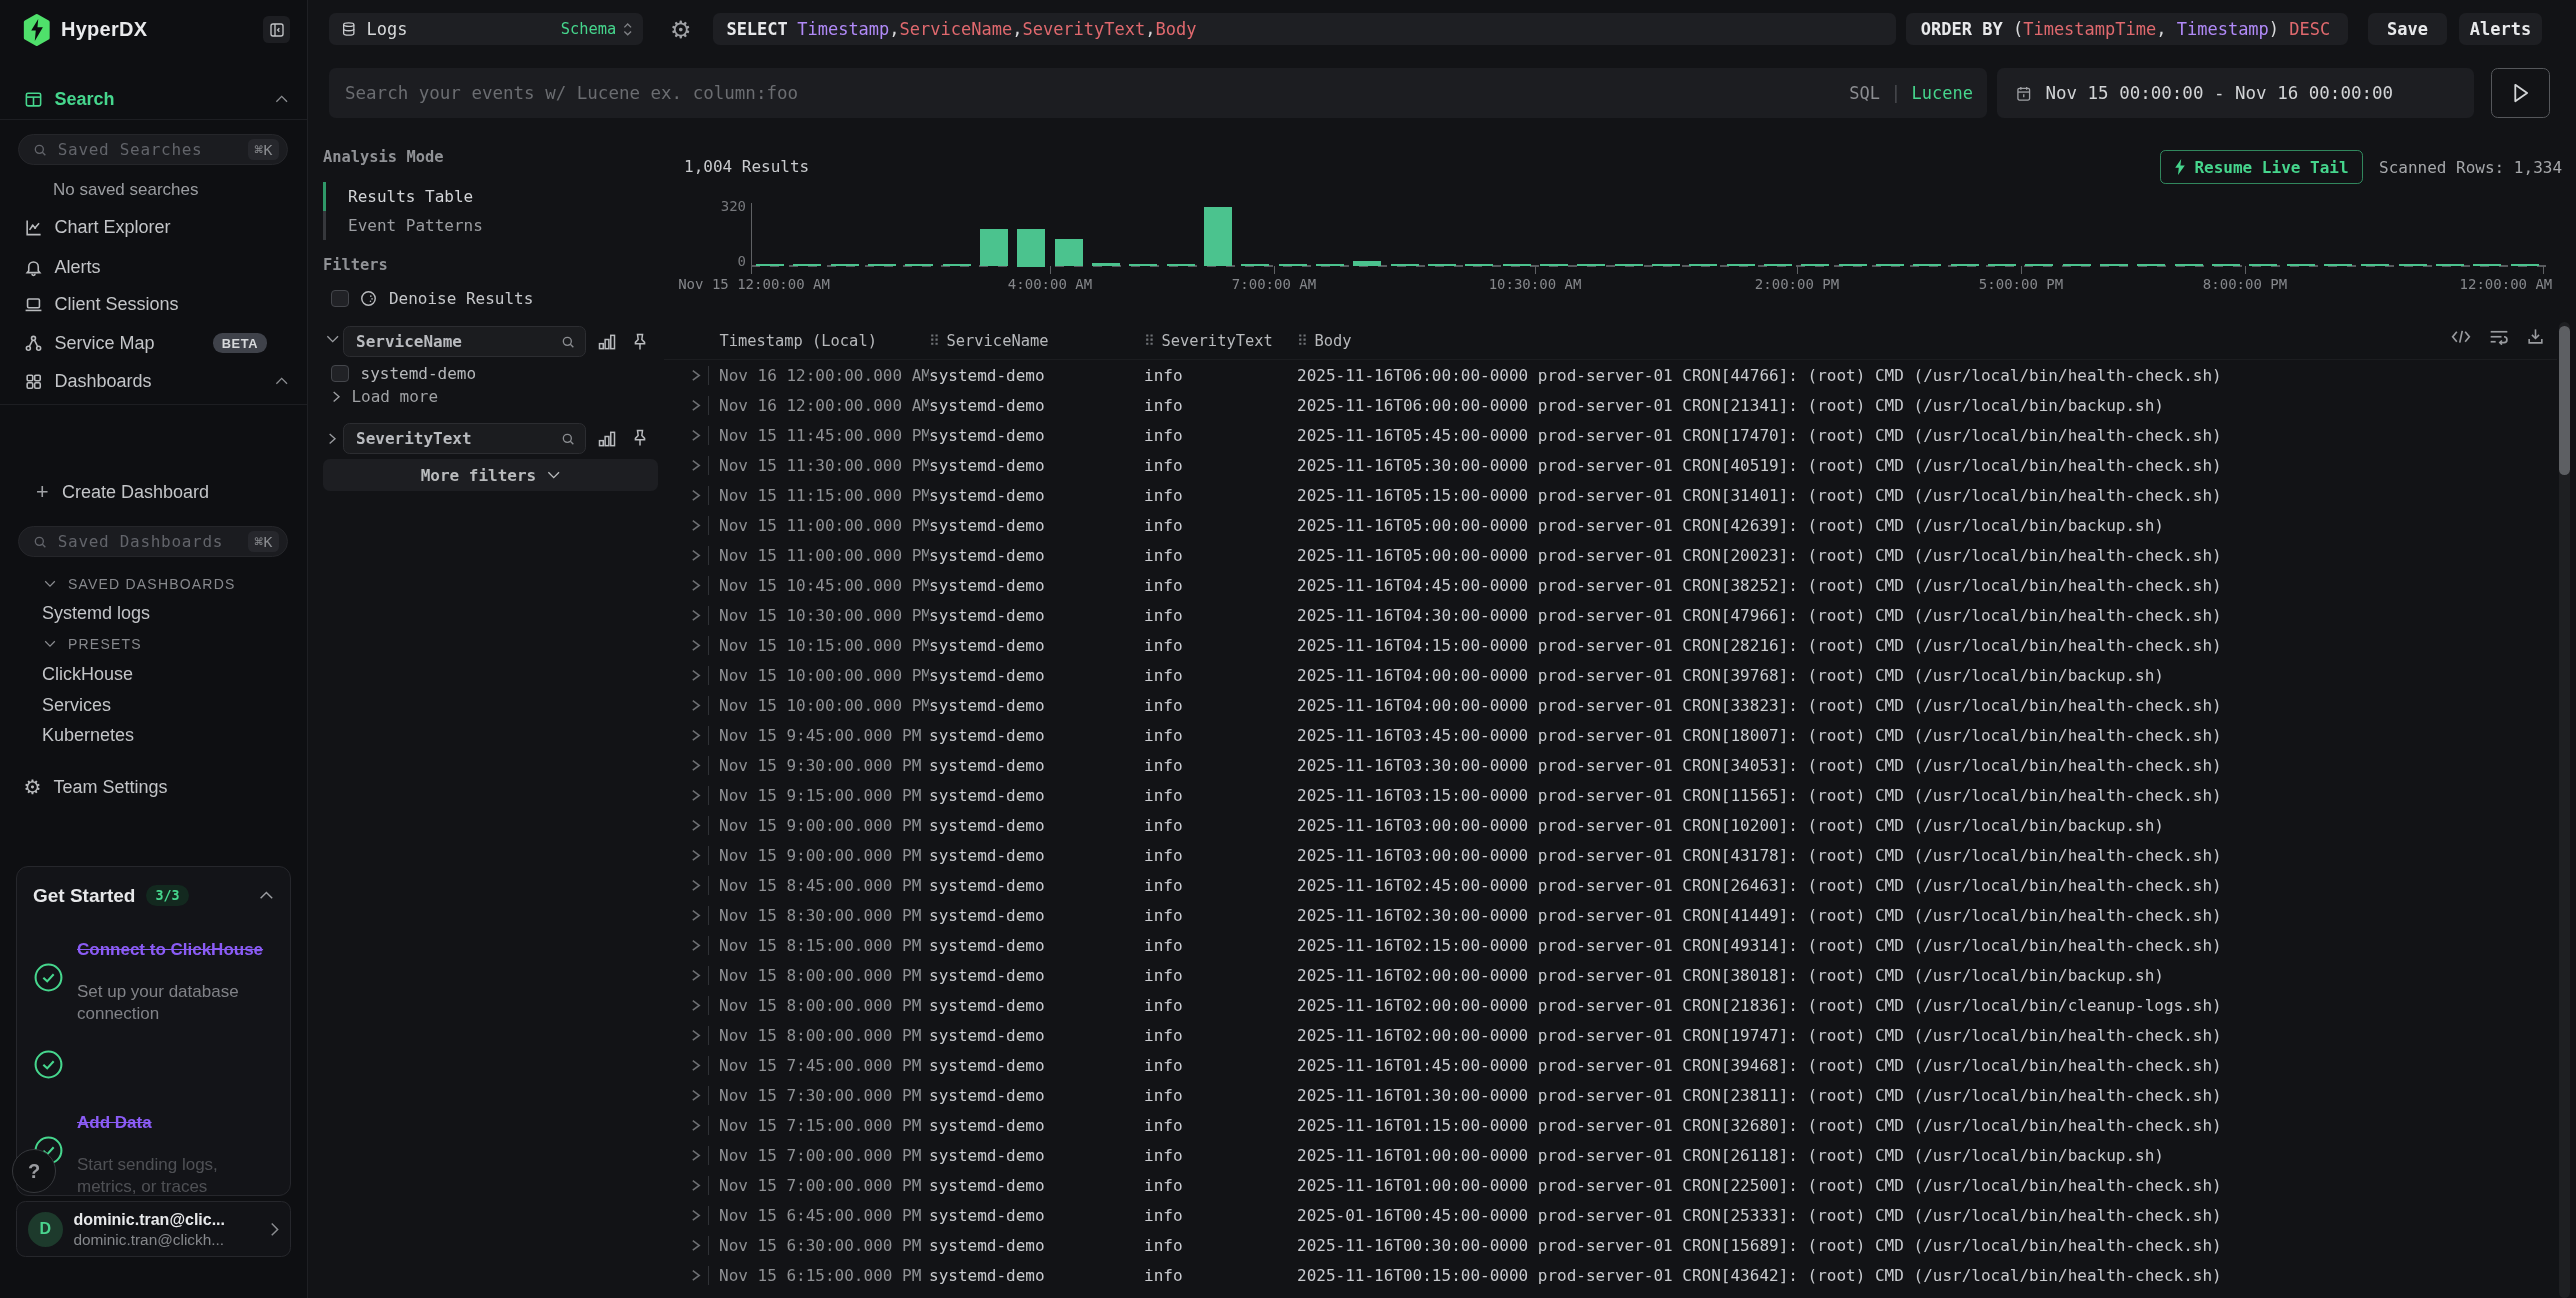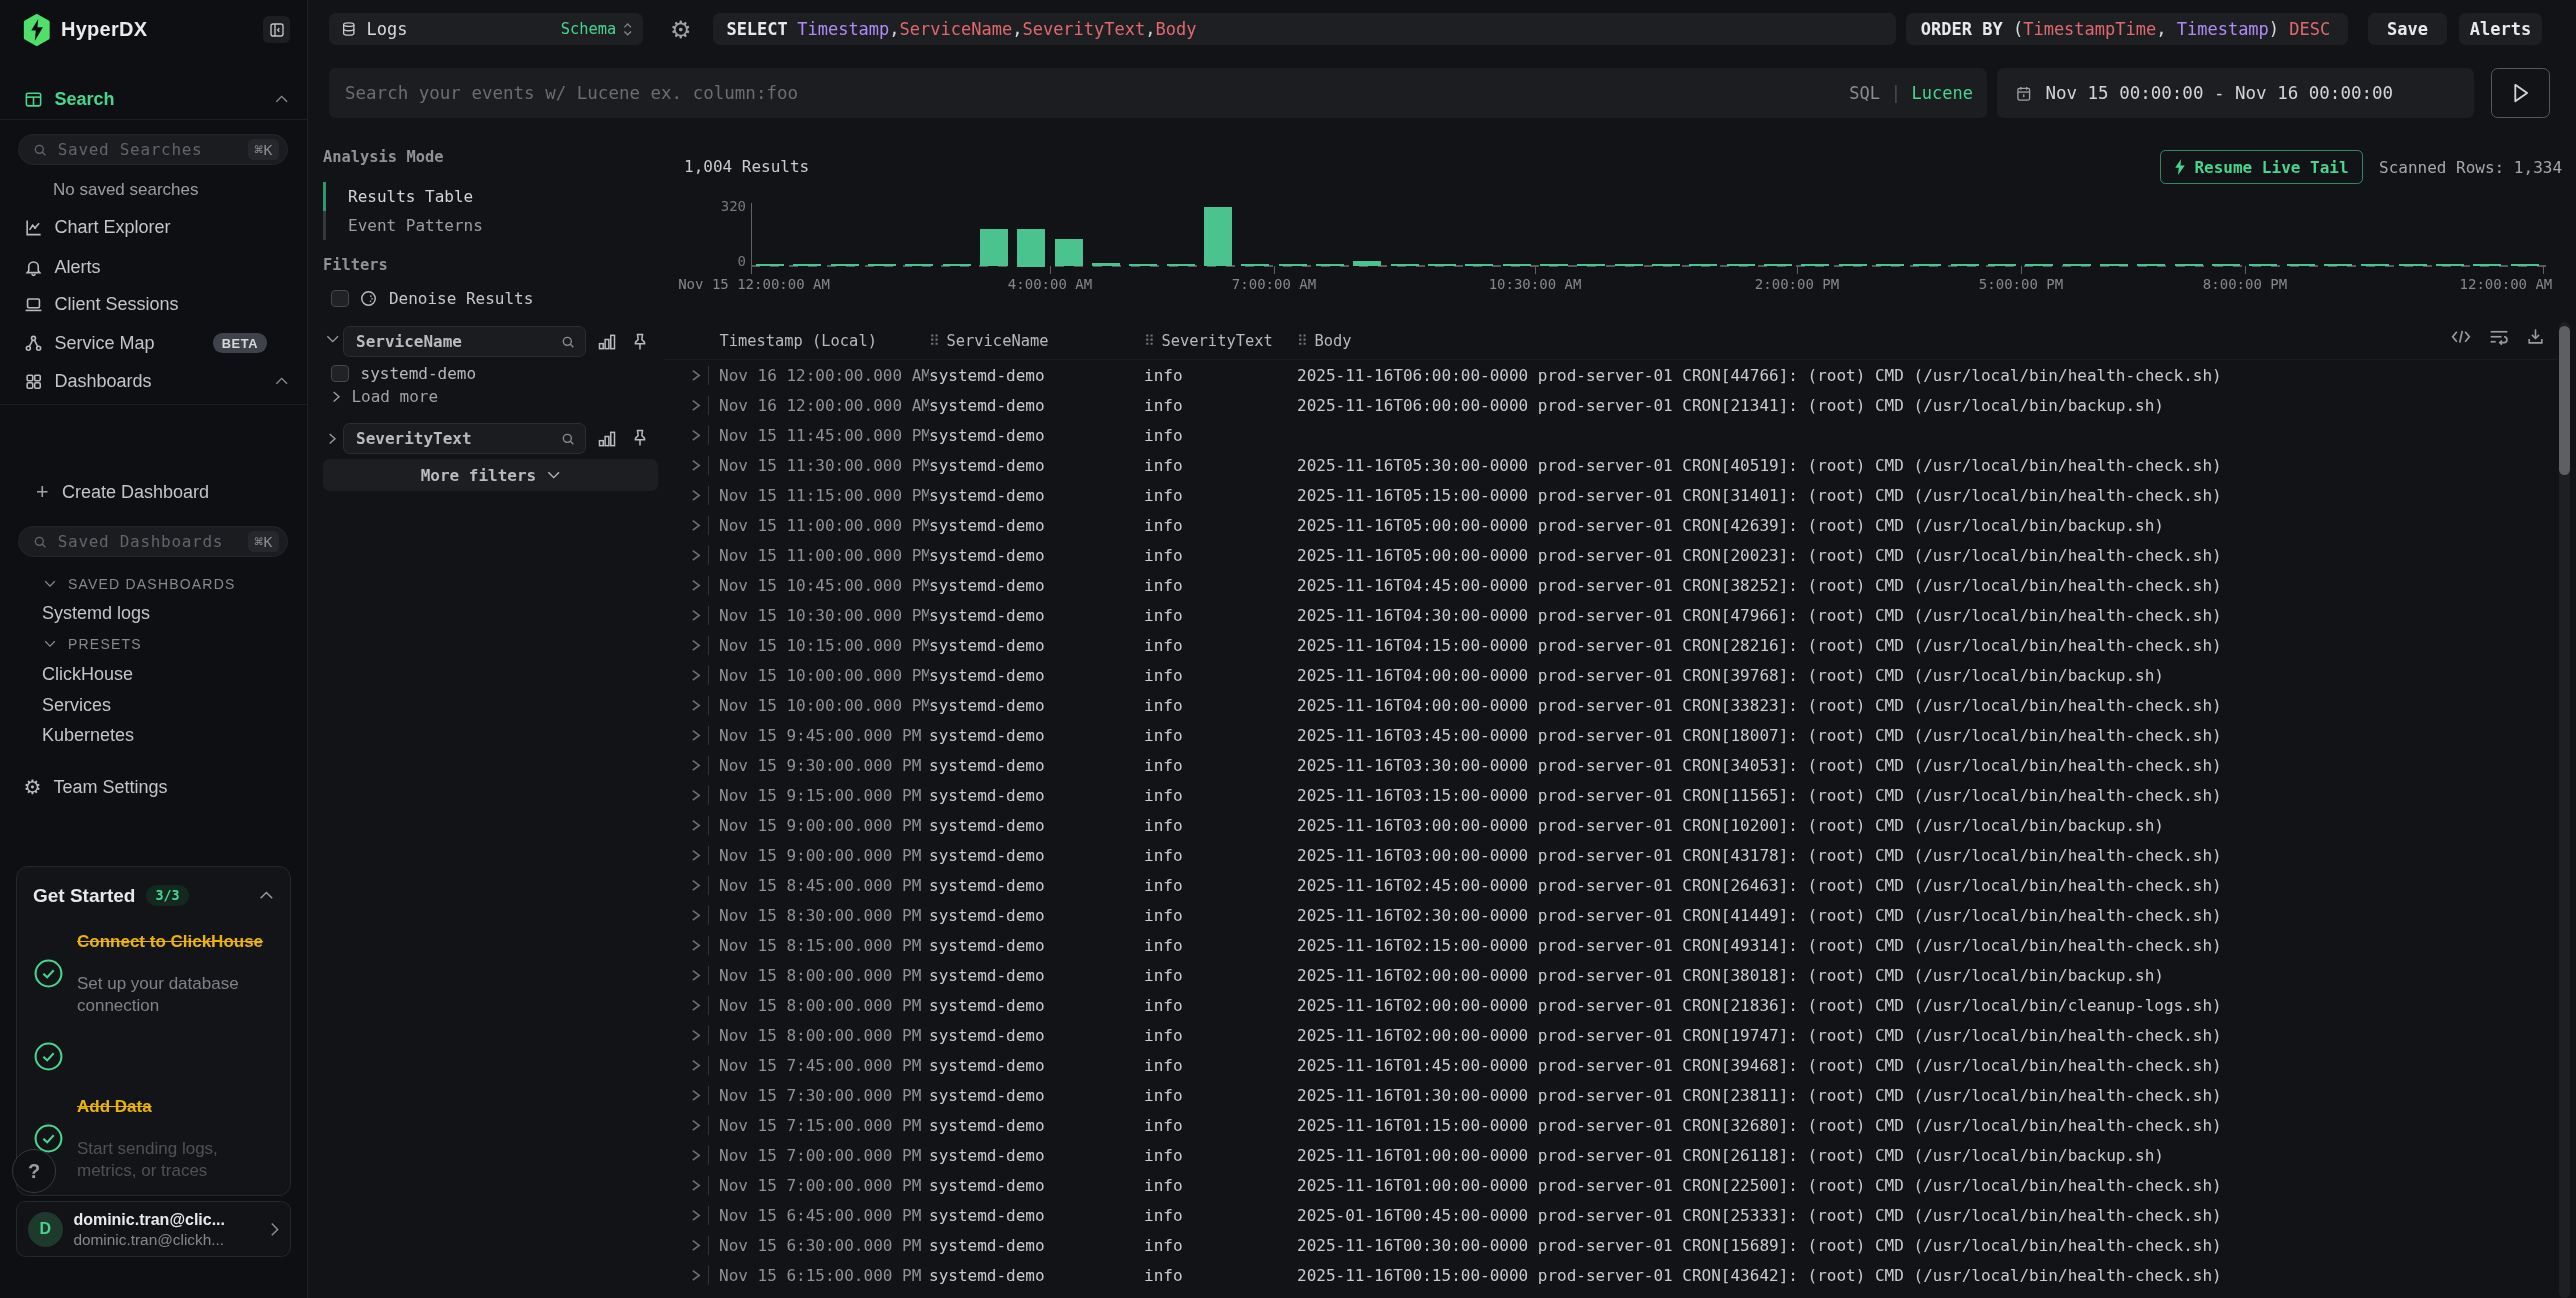--- a/index.html
+++ b/index.html
@@ -28,21 +28,21 @@
   .sec-head span{font-size:14px;letter-spacing:1.2px;color:#87898d;}
   .sec-item{position:absolute;left:42px;font-size:18px;color:#c3c5c8;}
 
   
   .gs-card{position:absolute;left:16px;top:866px;width:275px;height:330px;background:#131418;border:0.7px solid #26272c;border-radius:12px;box-sizing:border-box;padding:17.5px 16px;overflow:hidden;}
   .gs-title-row{display:flex;align-items:center;gap:10.7px;}
   .gs-title{font-size:19px;font-weight:bold;color:#e7e8ea;}
   .gs-badge{background:#13291f;color:var(--accent);font-family:"DejaVu Sans Mono",monospace;font-weight:bold;font-size:13.4px;border-radius:671px;padding:2.7px 9.4px;}
   .gs-item{display:grid;grid-template-columns:44px 1fr;margin-top:24px;}
   .gs-check{width:31px;height:31px;align-self:center;}
-  .gs-item-title{font-size:17px;font-weight:bold;color:#eab308;text-decoration:line-through;line-height:22px;}
+  .gs-item-title{font-size:17px;font-weight:bold;color:#8b5cf6;text-decoration:line-through;line-height:22px;margin-top:8px;}
   .gs-item-desc{font-size:17px;color:#808287;line-height:22px;margin-top:20px;}
   .dim-item .gs-item-desc{opacity:.55;}
   .help-btn{position:absolute;left:12px;top:1149px;width:42px;height:42px;border-radius:50%;background:#101114;border:1.3px solid #36383c;color:#9a9ca0;
      font-size:20px;font-weight:bold;display:flex;align-items:center;justify-content:center;z-index:5;}
   .user-card{position:absolute;left:16px;top:1201px;width:275px;height:56px;border:0.7px solid #26272c;border-radius:9.4px;background:#121317;
      display:flex;align-items:center;padding:0 10.7px;box-sizing:border-box;gap:10.7px;}
   .avatar{width:35px;height:35px;border-radius:50%;background:#1d3a2c;color:#4ad48e;font-weight:bold;font-size:16px;display:flex;align-items:center;justify-content:center;}
   .user-name{font-size:16px;font-weight:bold;color:#e8e9eb;line-height:20px;}
   .user-email{font-size:15.4px;color:#85878b;line-height:19px;}
 
@@ -625,20 +625,21 @@
 
   <div class="trow">
     <span>
           <svg width="10" height="12.8" viewBox="0 0 12 16" fill="none" stroke="#6d6f73" stroke-width="2">
             <polyline points="2,2 10,8 2,14"></polyline>
           </svg>
         </span>
     <span class="cell ts">Nov 15 11:45:00.000 PM</span>
     <span class="cell svc">systemd-demo</span>
     <span class="cell sev">info</span>
+    <span class="cell body">2025-11-16T05:45:00-0000 prod-server-01 CRON[17470]: (root) CMD (/usr/local/bin/health-check.sh)</span>
   </div>
 
   <div class="trow">
     <span>
           <svg width="10" height="12.8" viewBox="0 0 12 16" fill="none" stroke="#6d6f73" stroke-width="2">
             <polyline points="2,2 10,8 2,14"></polyline>
           </svg>
         </span>
     <span class="cell ts">Nov 15 11:30:00.000 PM</span>
     <span class="cell svc">systemd-demo</span>

